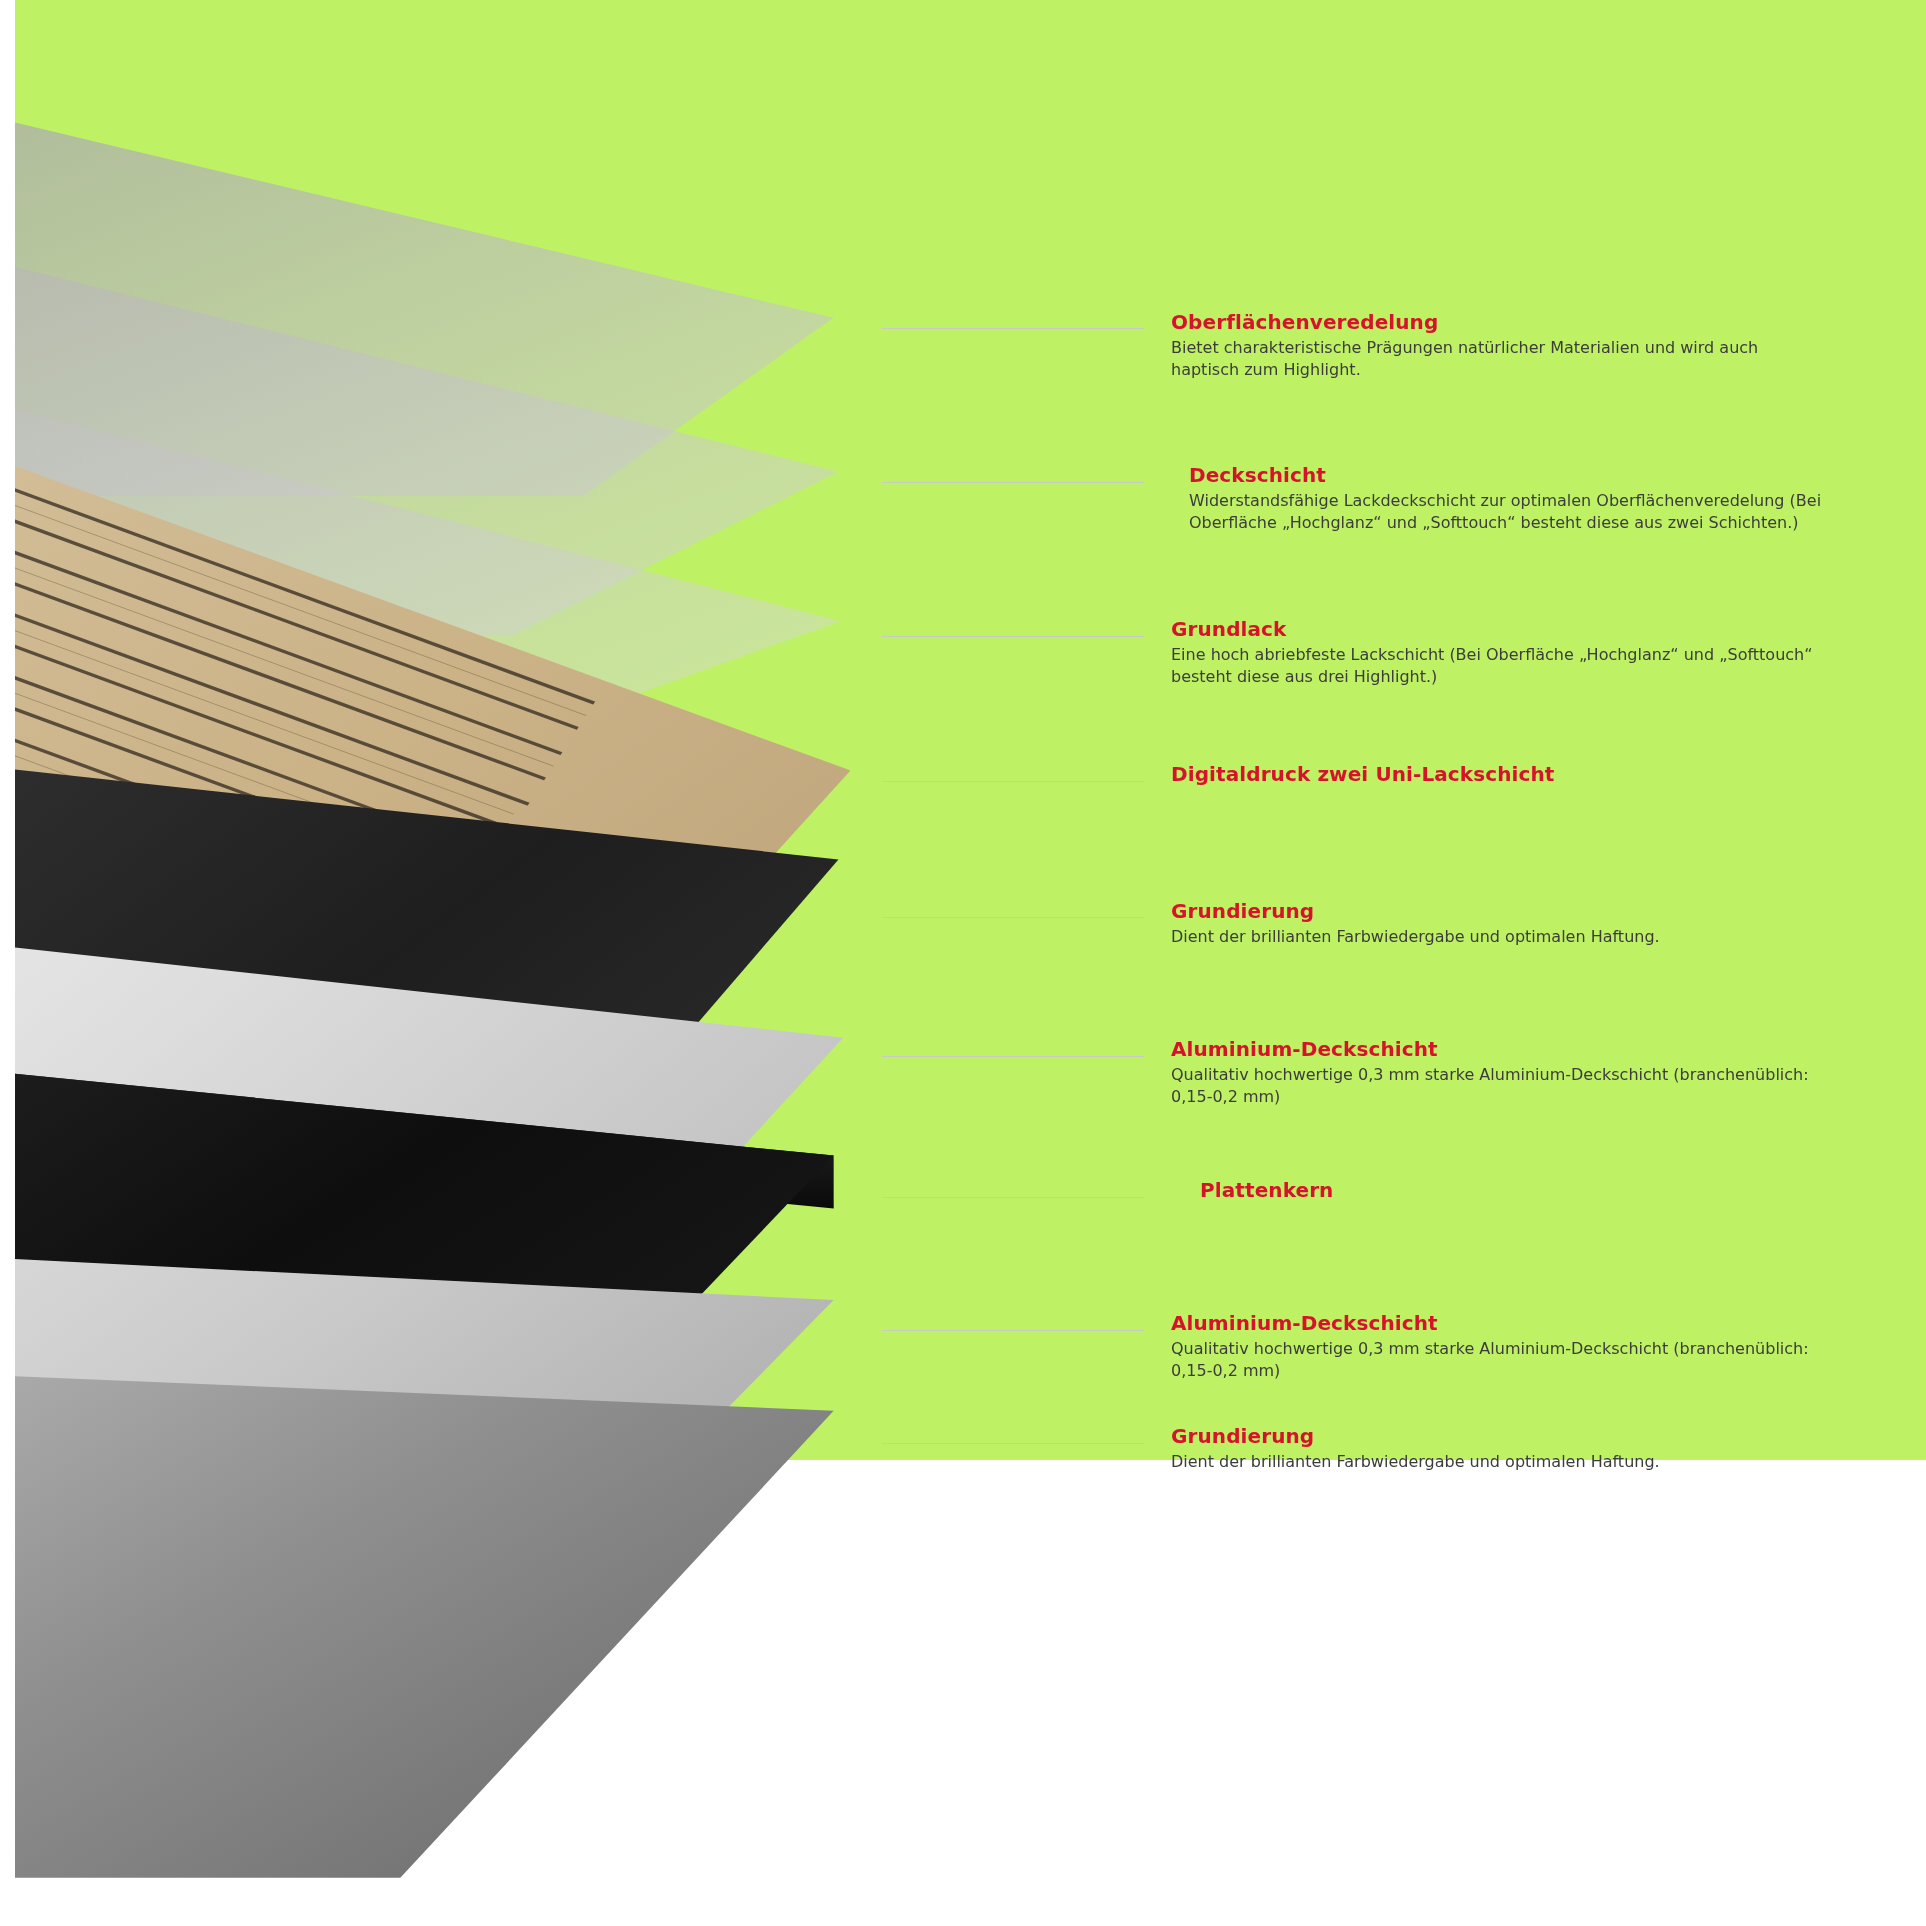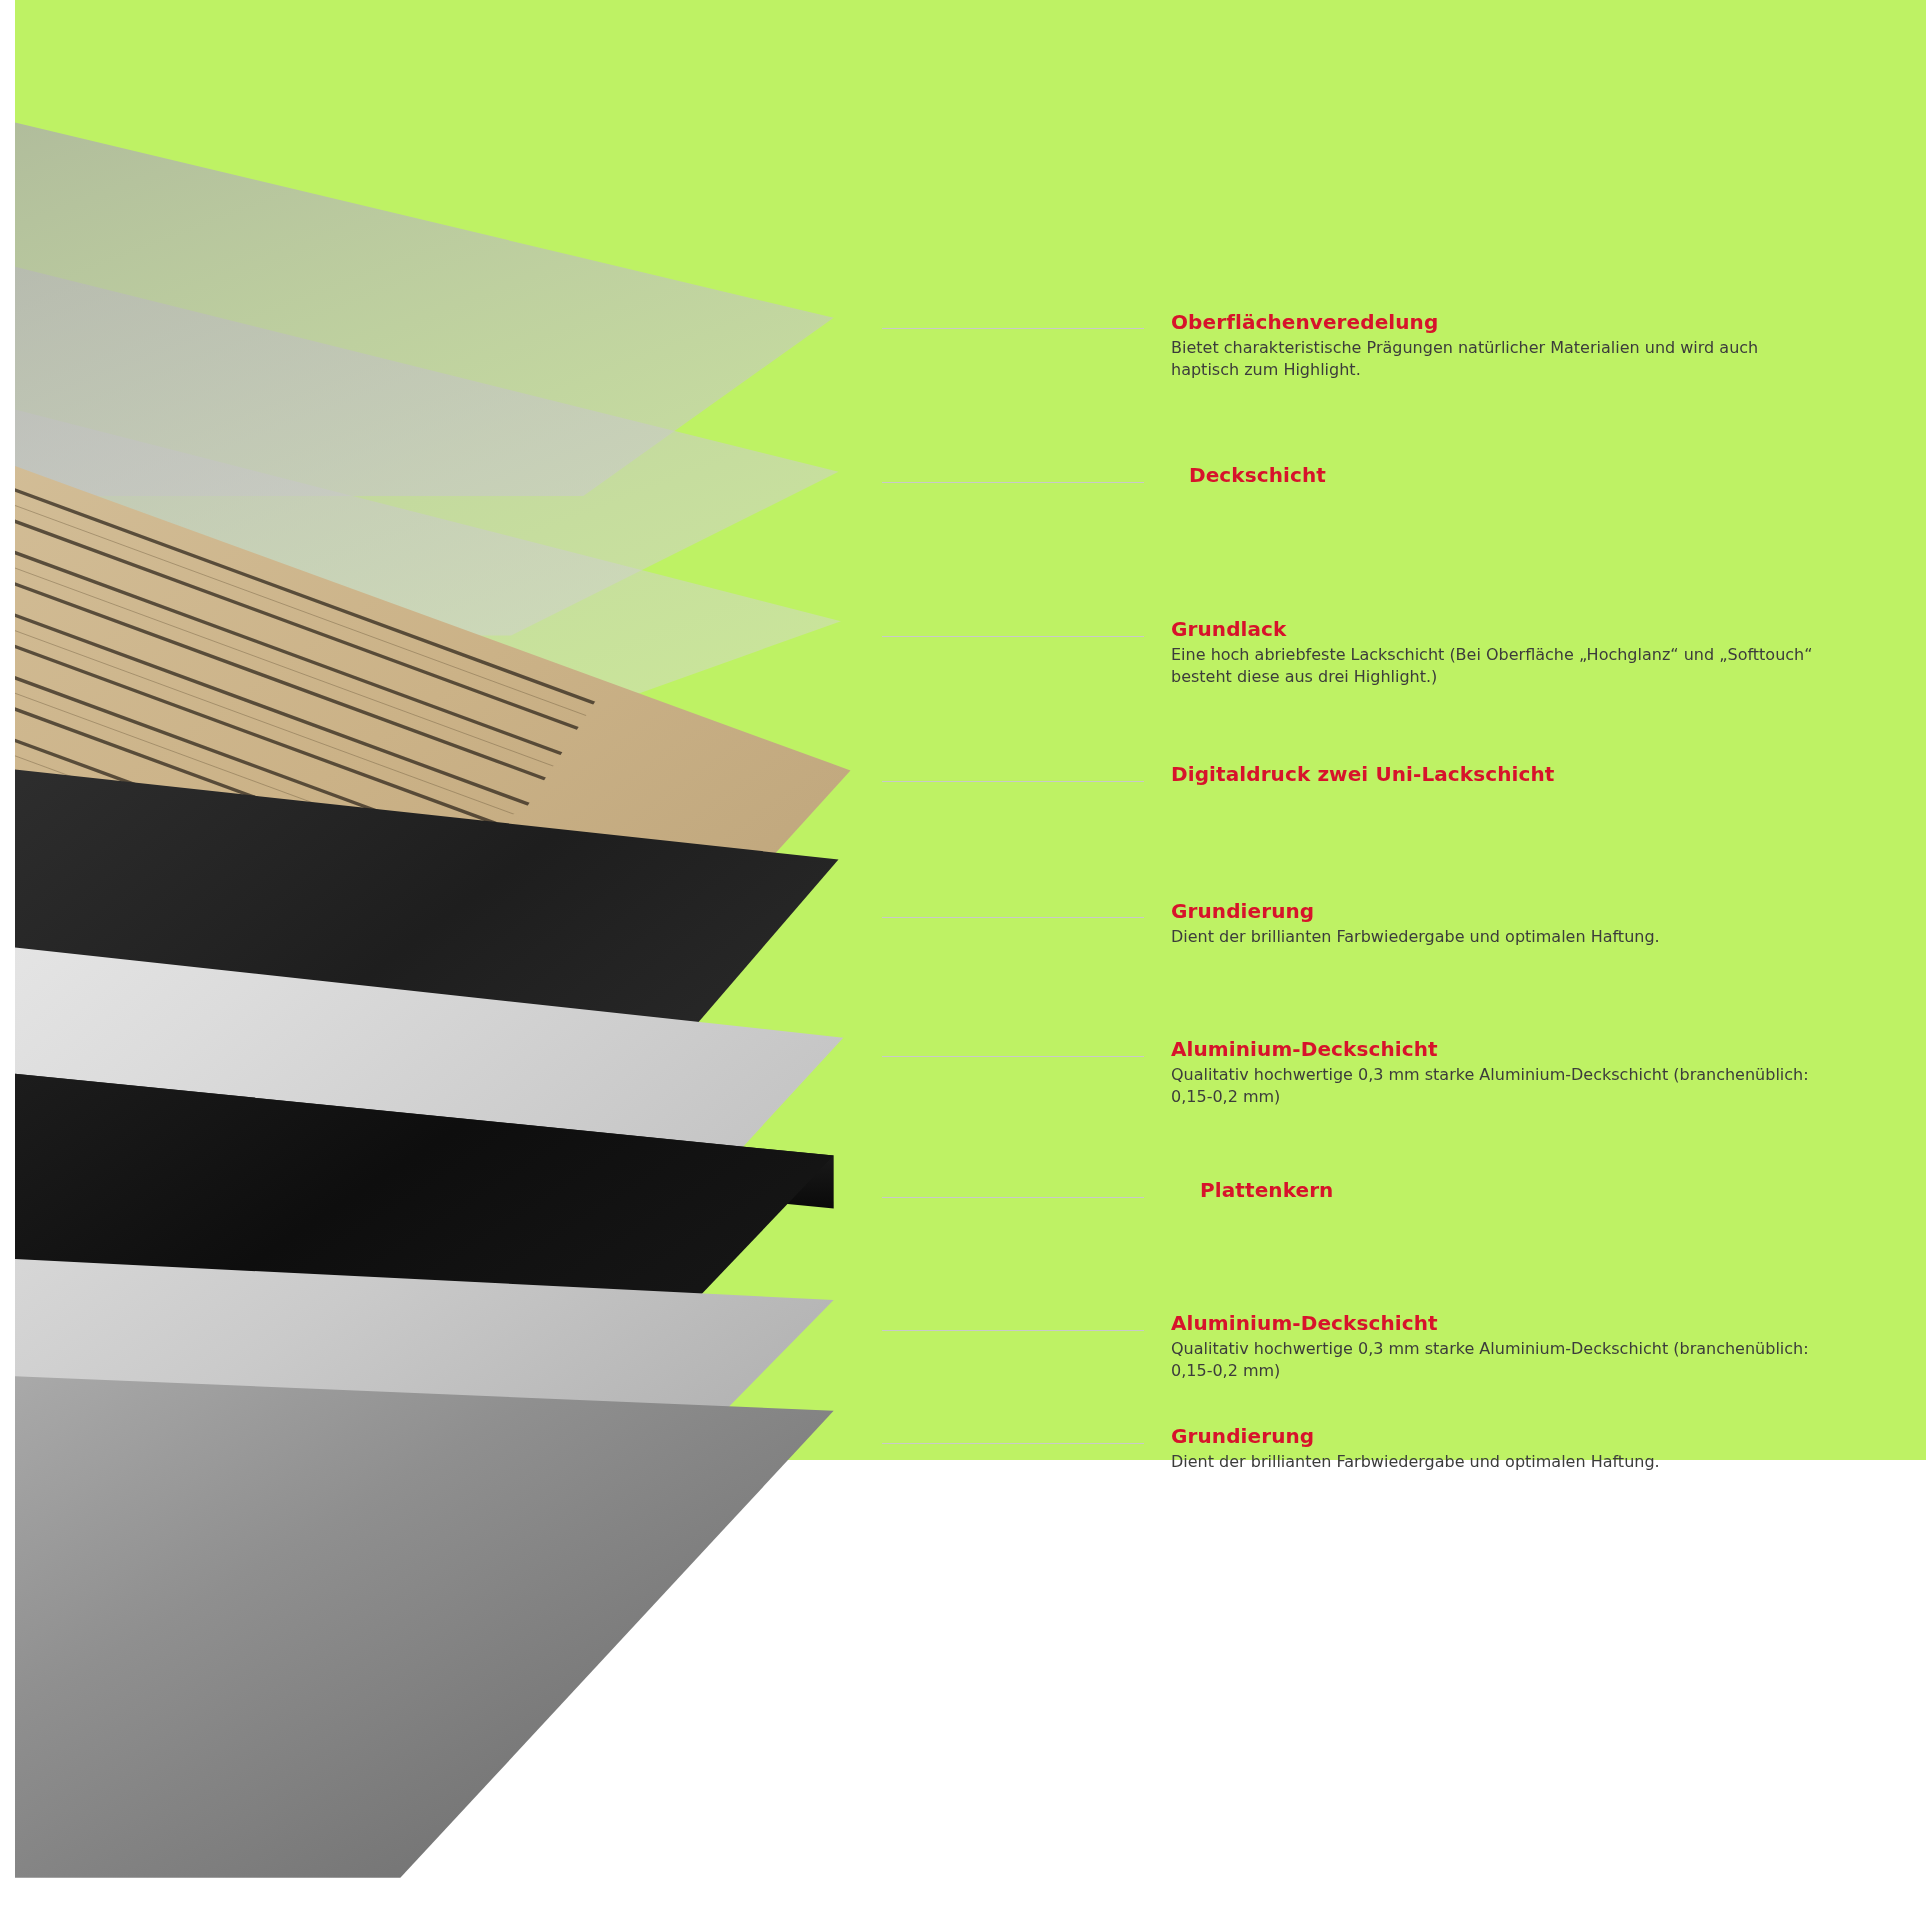--- a/index.html
+++ b/index.html
@@ -233,20 +233,21 @@
   <div class="leader" style="left:867px; top:1330px; width:262px;"></div>
   <div class="leader" style="left:867px; top:1443px; width:262px;"></div>
 
   <div class="callout" style="left:1156px; top:311px;">
     <p class="c-title">Oberflächenveredelung</p>
     <p class="c-body">Bietet charakteristische Prägungen natürlicher Materialien und wird auch haptisch zum Highlight.</p>
   </div>
 
   <div class="callout" style="left:1156px; top:464px;margin-left:18px;">
     <p class="c-title">Deckschicht</p>
+    <p class="c-body">Widerstandsfähige Lackdeckschicht zur optimalen Oberflächenveredelung (Bei Oberfläche „Hochglanz“ und „Softtouch“ besteht diese aus zwei Schichten.)</p>
   </div>
 
   <div class="callout" style="left:1156px; top:618px;">
     <p class="c-title">Grundlack</p>
     <p class="c-body">Eine hoch abriebfeste Lackschicht (Bei Oberfläche „Hochglanz“ und „Softtouch“ besteht diese aus drei Highlight.)</p>
   </div>
 
   <div class="callout" style="left:1156px; top:763px;">
     <p class="c-title">Digitaldruck zwei Uni-Lackschicht</p>
   </div>

